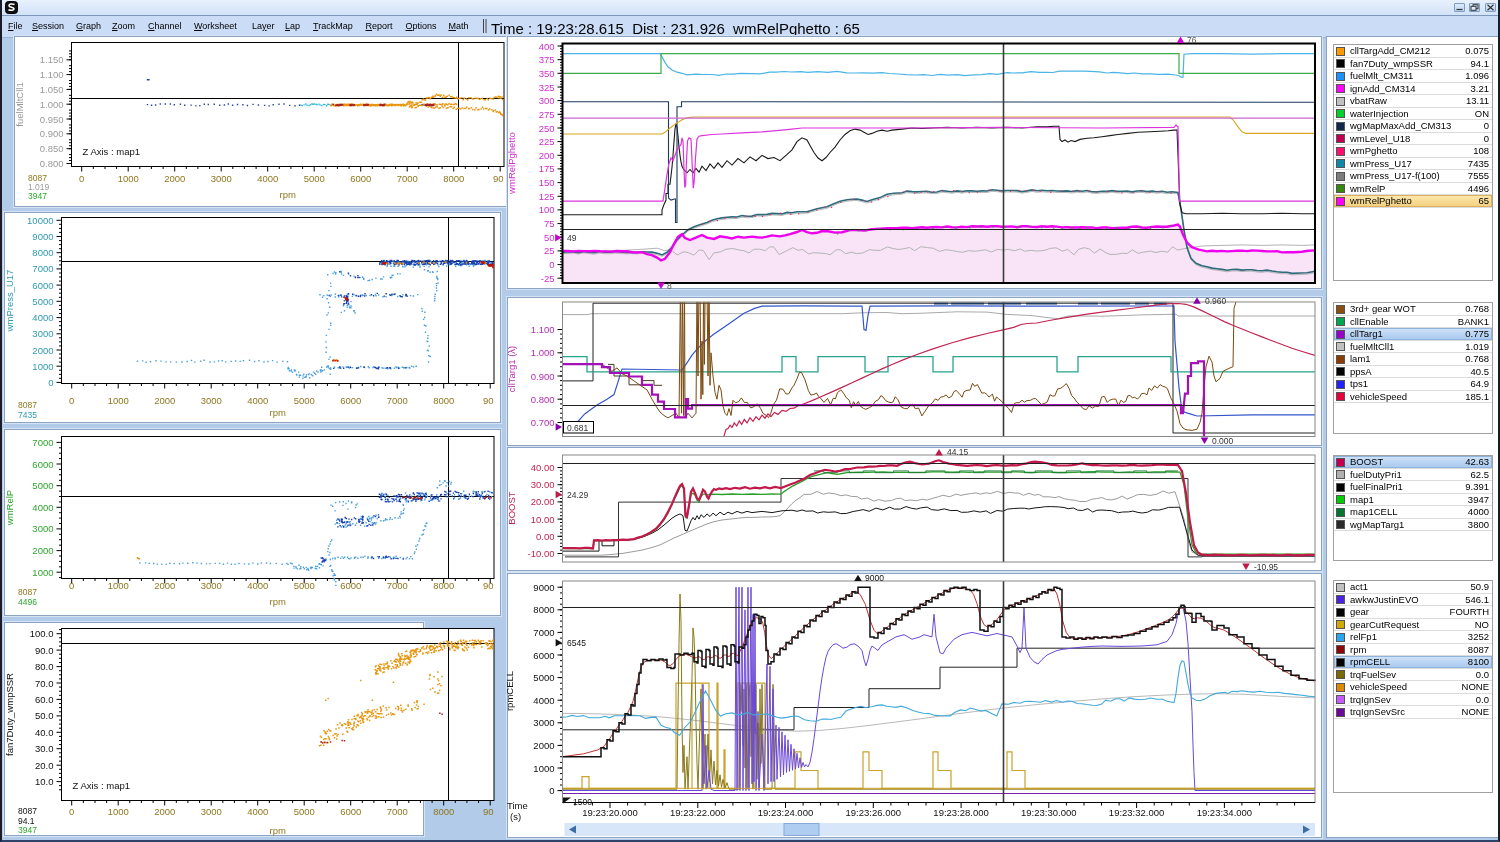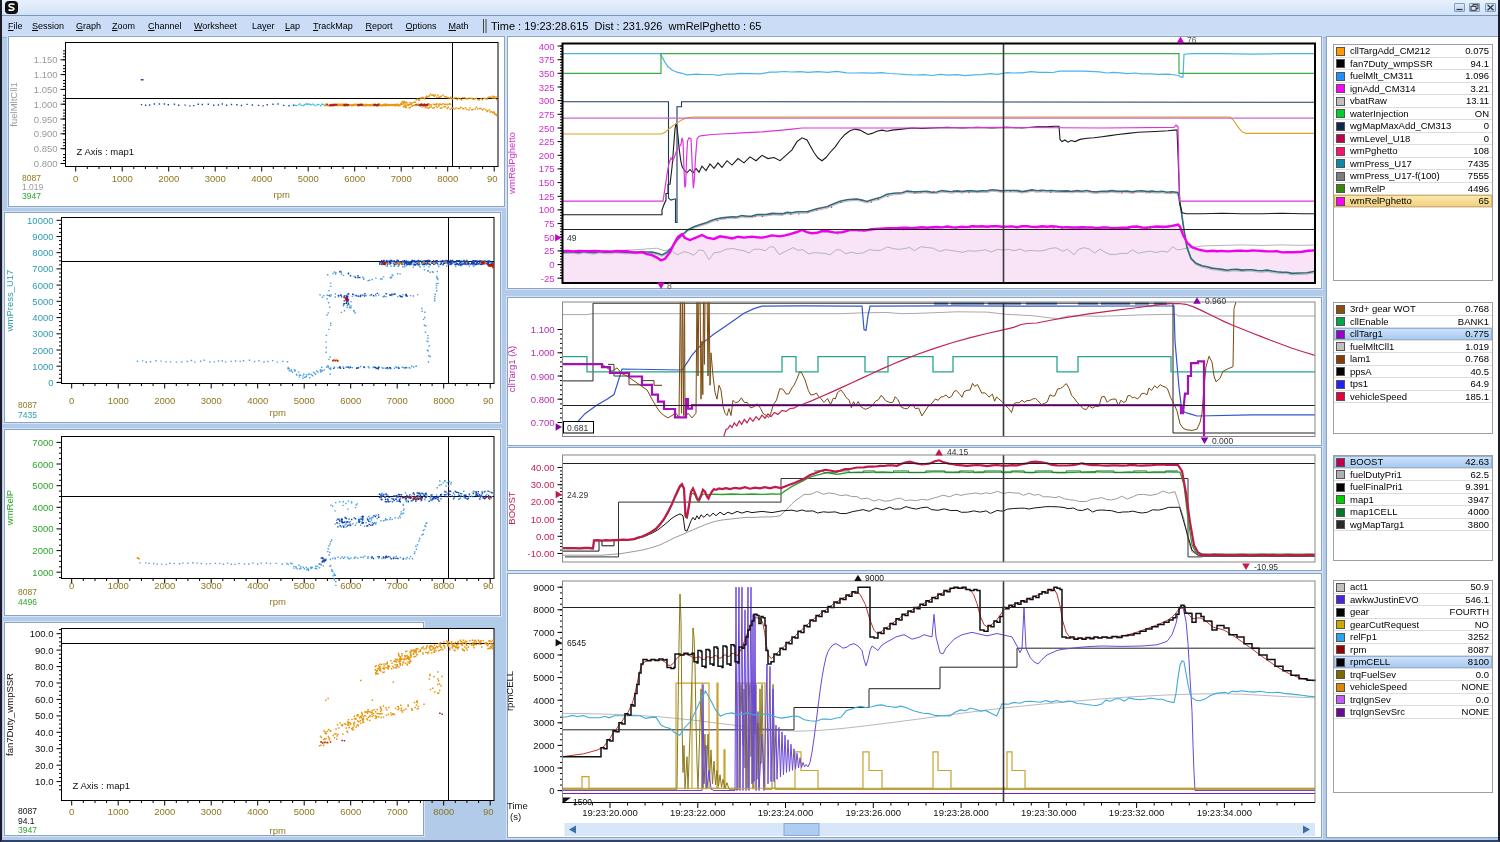--- a/index.html
+++ b/index.html
@@ -3,21 +3,21 @@
 *{margin:0;padding:0;box-sizing:border-box}
 body{width:1500px;height:842px;overflow:hidden;position:relative;background:#b2cbe9;font-family:"Liberation Sans",sans-serif;border-left:2px solid #1c1c28;border-right:2px solid #1c1c28;border-bottom:2px solid #30436b}
 .titlebar{position:absolute;left:0;top:0;width:100%;height:15px;background:linear-gradient(#e8f1fd,#d2e2f7);font-size:9.8px;color:#000}
 .appicon{position:absolute;left:3px;top:1px}
 .titletext{position:absolute;left:17px;top:1.5px;white-space:pre}
 .winbtns{position:absolute;right:2px;top:2.5px}
 .wb{display:inline-block;width:11px;height:9px;background:linear-gradient(#dcebfb,#bcd4f0);border:1px solid #7e9cc4;border-radius:1px;margin-left:2px;text-align:center;vertical-align:top;line-height:5px}
 .menubar{position:absolute;left:0;top:15px;width:100%;height:23px;background:#cadcf6;border-top:1px solid #7d96ba;border-bottom:1px solid #9ab2d8;font-size:9px}
 .mi{position:absolute;top:5px;color:#000}
 .msep{position:absolute;top:3px;width:1px;height:14px;background:#444;box-shadow:2.5px 0 0 #444}
-.minfo{position:absolute;top:4px;color:#000;font-size:11px}
+.minfo{position:absolute;top:4px;color:#000;font-size:15px}
 .panel{position:absolute;background:#fff;border:1px solid #8ba4c4;box-shadow:0 0 0 1px #d5e3f5}
 .panel svg{position:absolute;left:-1px;top:-1px}
 .rcol{position:absolute;left:1324px;top:36px;width:173px;height:802px;background:#fff;border:1px solid #8ba4c4}
 .lb{position:absolute;border:1px solid #a0a0a0;background:#fff;font-size:9.5px}
 .row{height:12.5px;border-bottom:1px solid #dcdcdc;position:relative;line-height:12px}
 .sw{position:absolute;left:2px;top:1.5px;width:9px;height:9px;border:1px solid #555}
 .nm{position:absolute;left:16px;top:0;color:#000}
 .vl{position:absolute;right:3px;top:0;color:#000}
 </style></head>
 <body>
@@ -49,21 +49,21 @@
     <span class="mi" style="left:192px"><u>W</u>orksheet</span>
     <span class="mi" style="left:250px">La<u>y</u>er</span>
     <span class="mi" style="left:283px"><u>L</u>ap</span>
     <span class="mi" style="left:311px"><u>T</u>rackMap</span>
     <span class="mi" style="left:363.5px"><u>R</u>eport</span>
     <span class="mi" style="left:403.5px"><u>O</u>ptions</span>
     <span class="mi" style="left:446.5px"><u>M</u>ath</span>
     <span class="msep" style="left:481px"></span>
     <span class="minfo" style="left:489px">Time : 19:23:28.615&nbsp;&nbsp;Dist : 231.926&nbsp;&nbsp;wmRelPghetto : 65</span>
   </div>
-<div class="panel" style="left:6px;top:36px;width:497px;height:171px">
+<div class="panel" style="left:12px;top:36px;width:497px;height:171px">
     <svg width="497" height="171" viewBox="2 36 497 171">
       <rect x="59.5" y="42.5" width="432.5" height="124.0" fill="#fff" stroke="#000" stroke-width="1"></rect>
       <line x1="54.5" y1="59.8" x2="59.5" y2="59.8" stroke="#000" stroke-width="1"></line>
       <text x="51.5" y="63.2" font-family="Liberation Sans, sans-serif" font-size="9.5px" fill="#9a9a9a" text-anchor="end">1.150</text>
       <line x1="54.5" y1="74.6" x2="59.5" y2="74.6" stroke="#000" stroke-width="1"></line>
       <text x="51.5" y="78.1" font-family="Liberation Sans, sans-serif" font-size="9.5px" fill="#9a9a9a" text-anchor="end">1.100</text>
       <line x1="54.5" y1="89.4" x2="59.5" y2="89.4" stroke="#000" stroke-width="1"></line>
       <text x="51.5" y="92.9" font-family="Liberation Sans, sans-serif" font-size="9.5px" fill="#9a9a9a" text-anchor="end">1.050</text>
       <line x1="54.5" y1="104.2" x2="59.5" y2="104.2" stroke="#000" stroke-width="1"></line>
       <text x="51.5" y="107.7" font-family="Liberation Sans, sans-serif" font-size="9.5px" fill="#9a9a9a" text-anchor="end">1.000</text>

